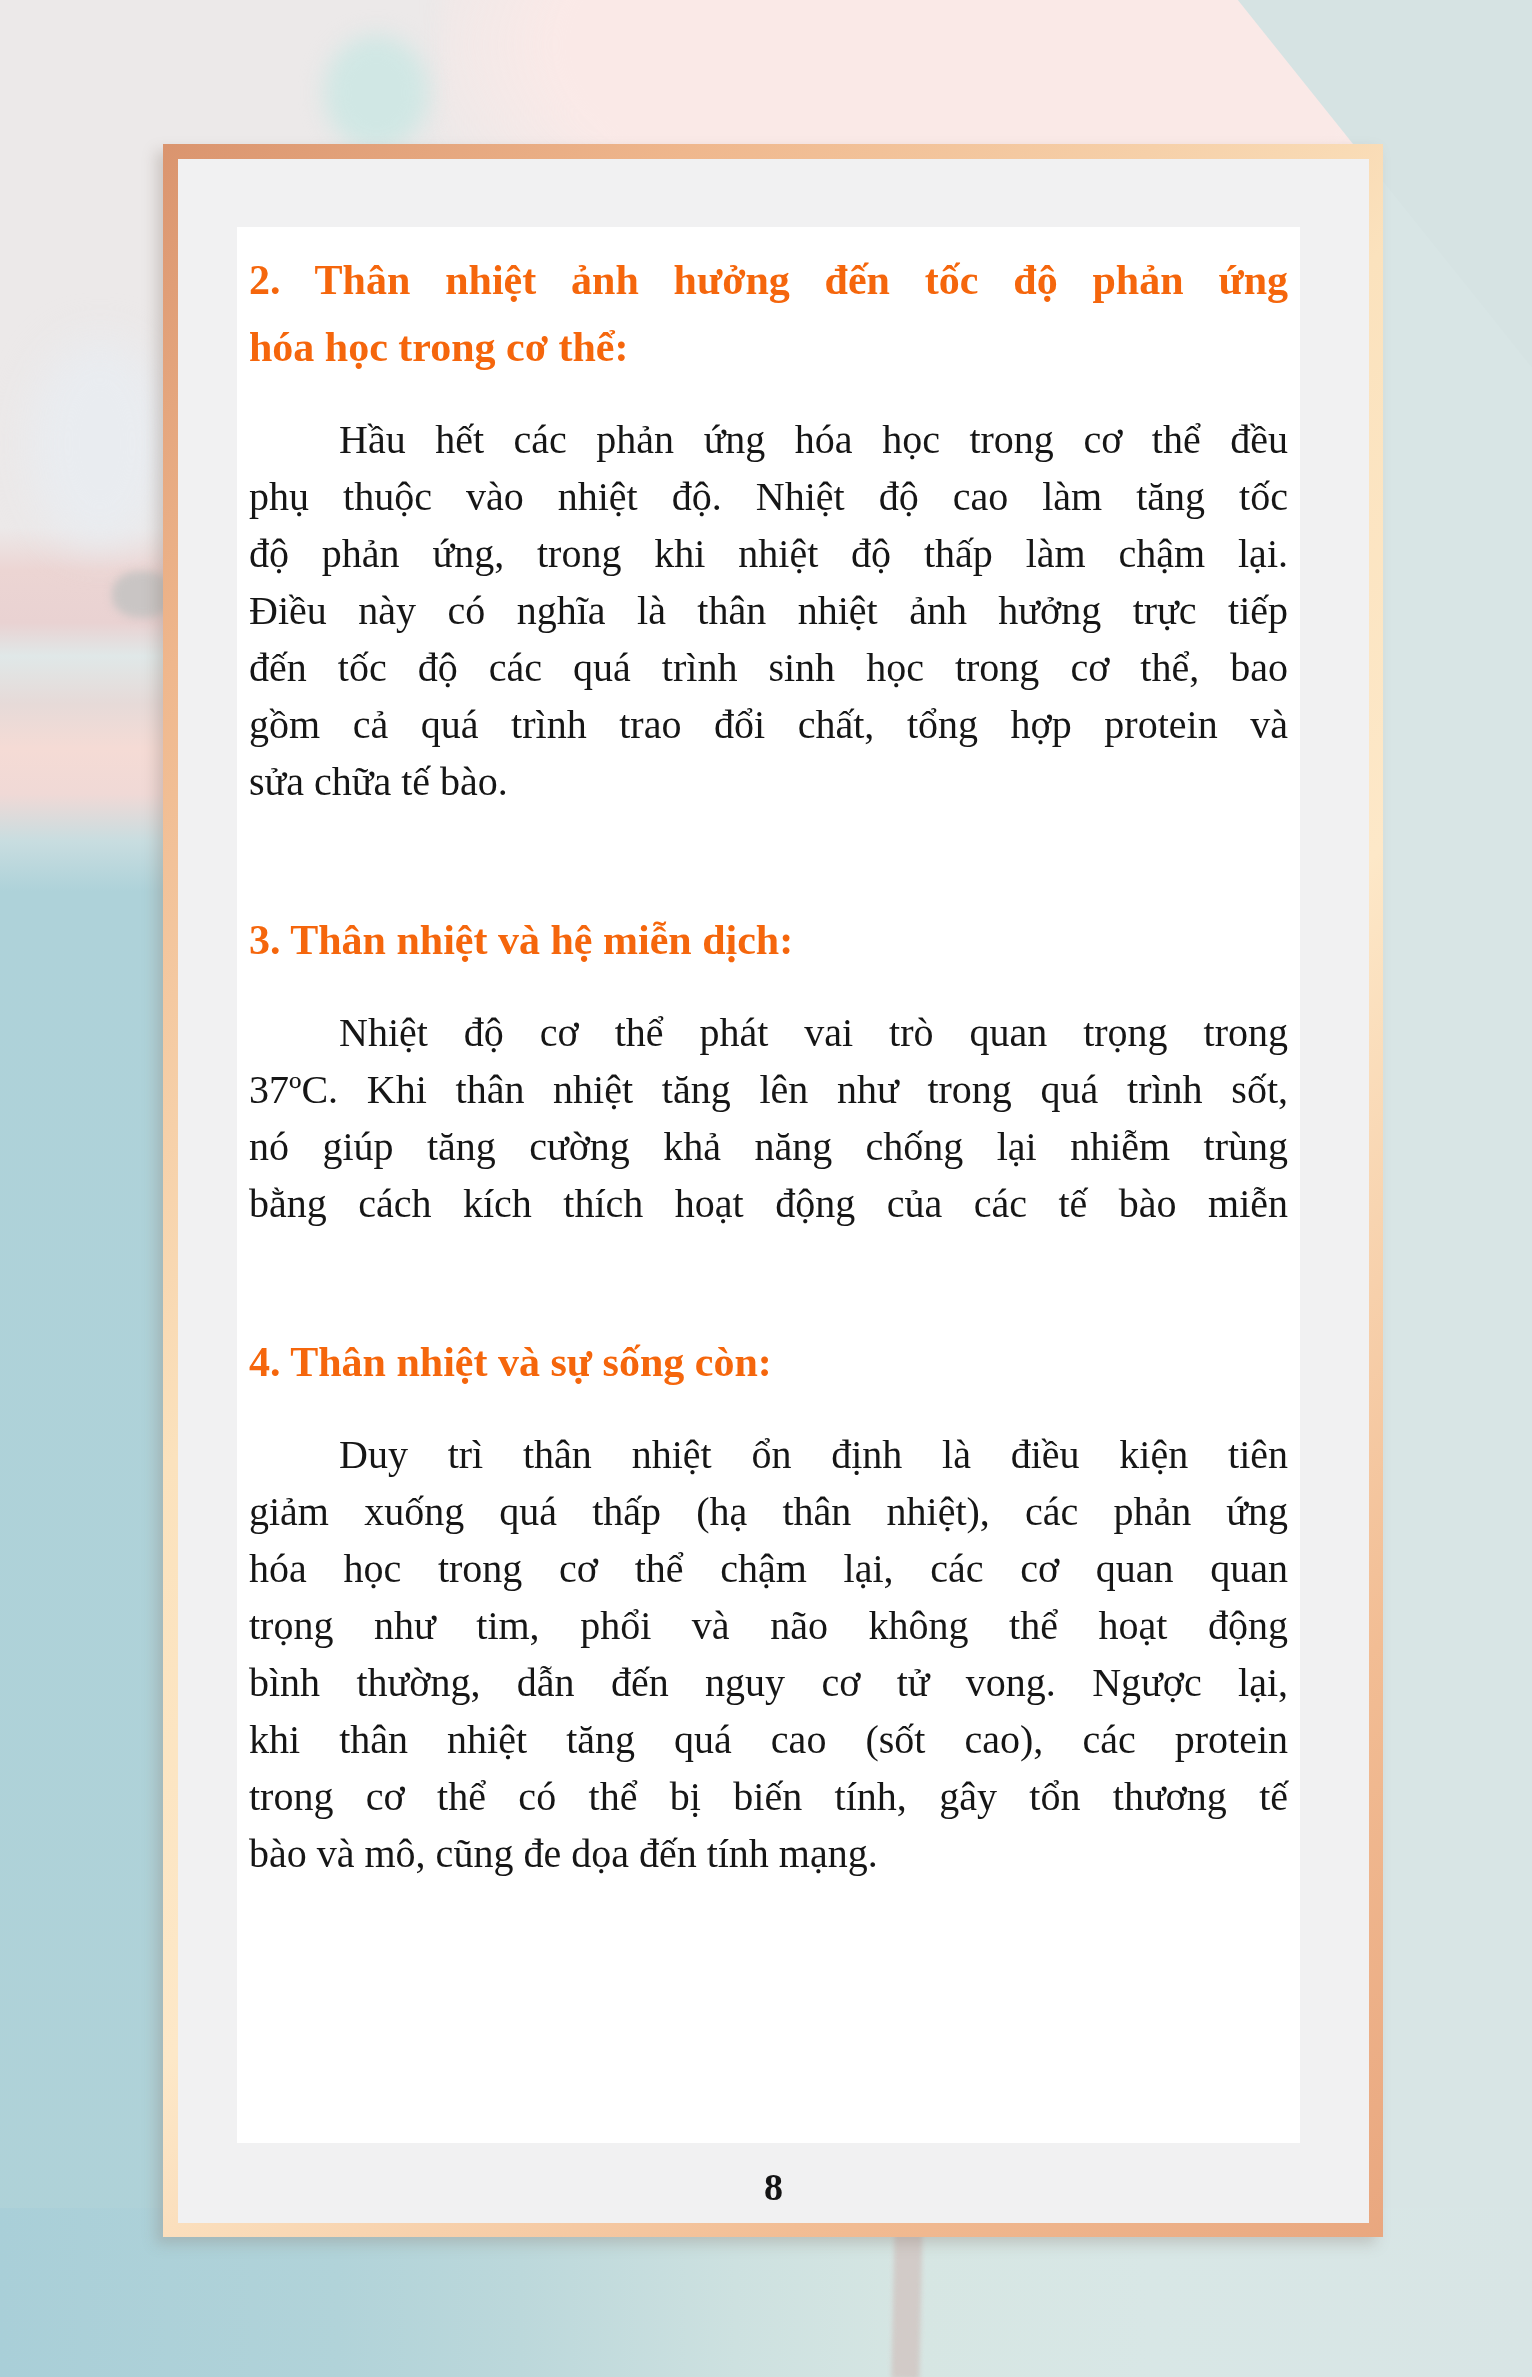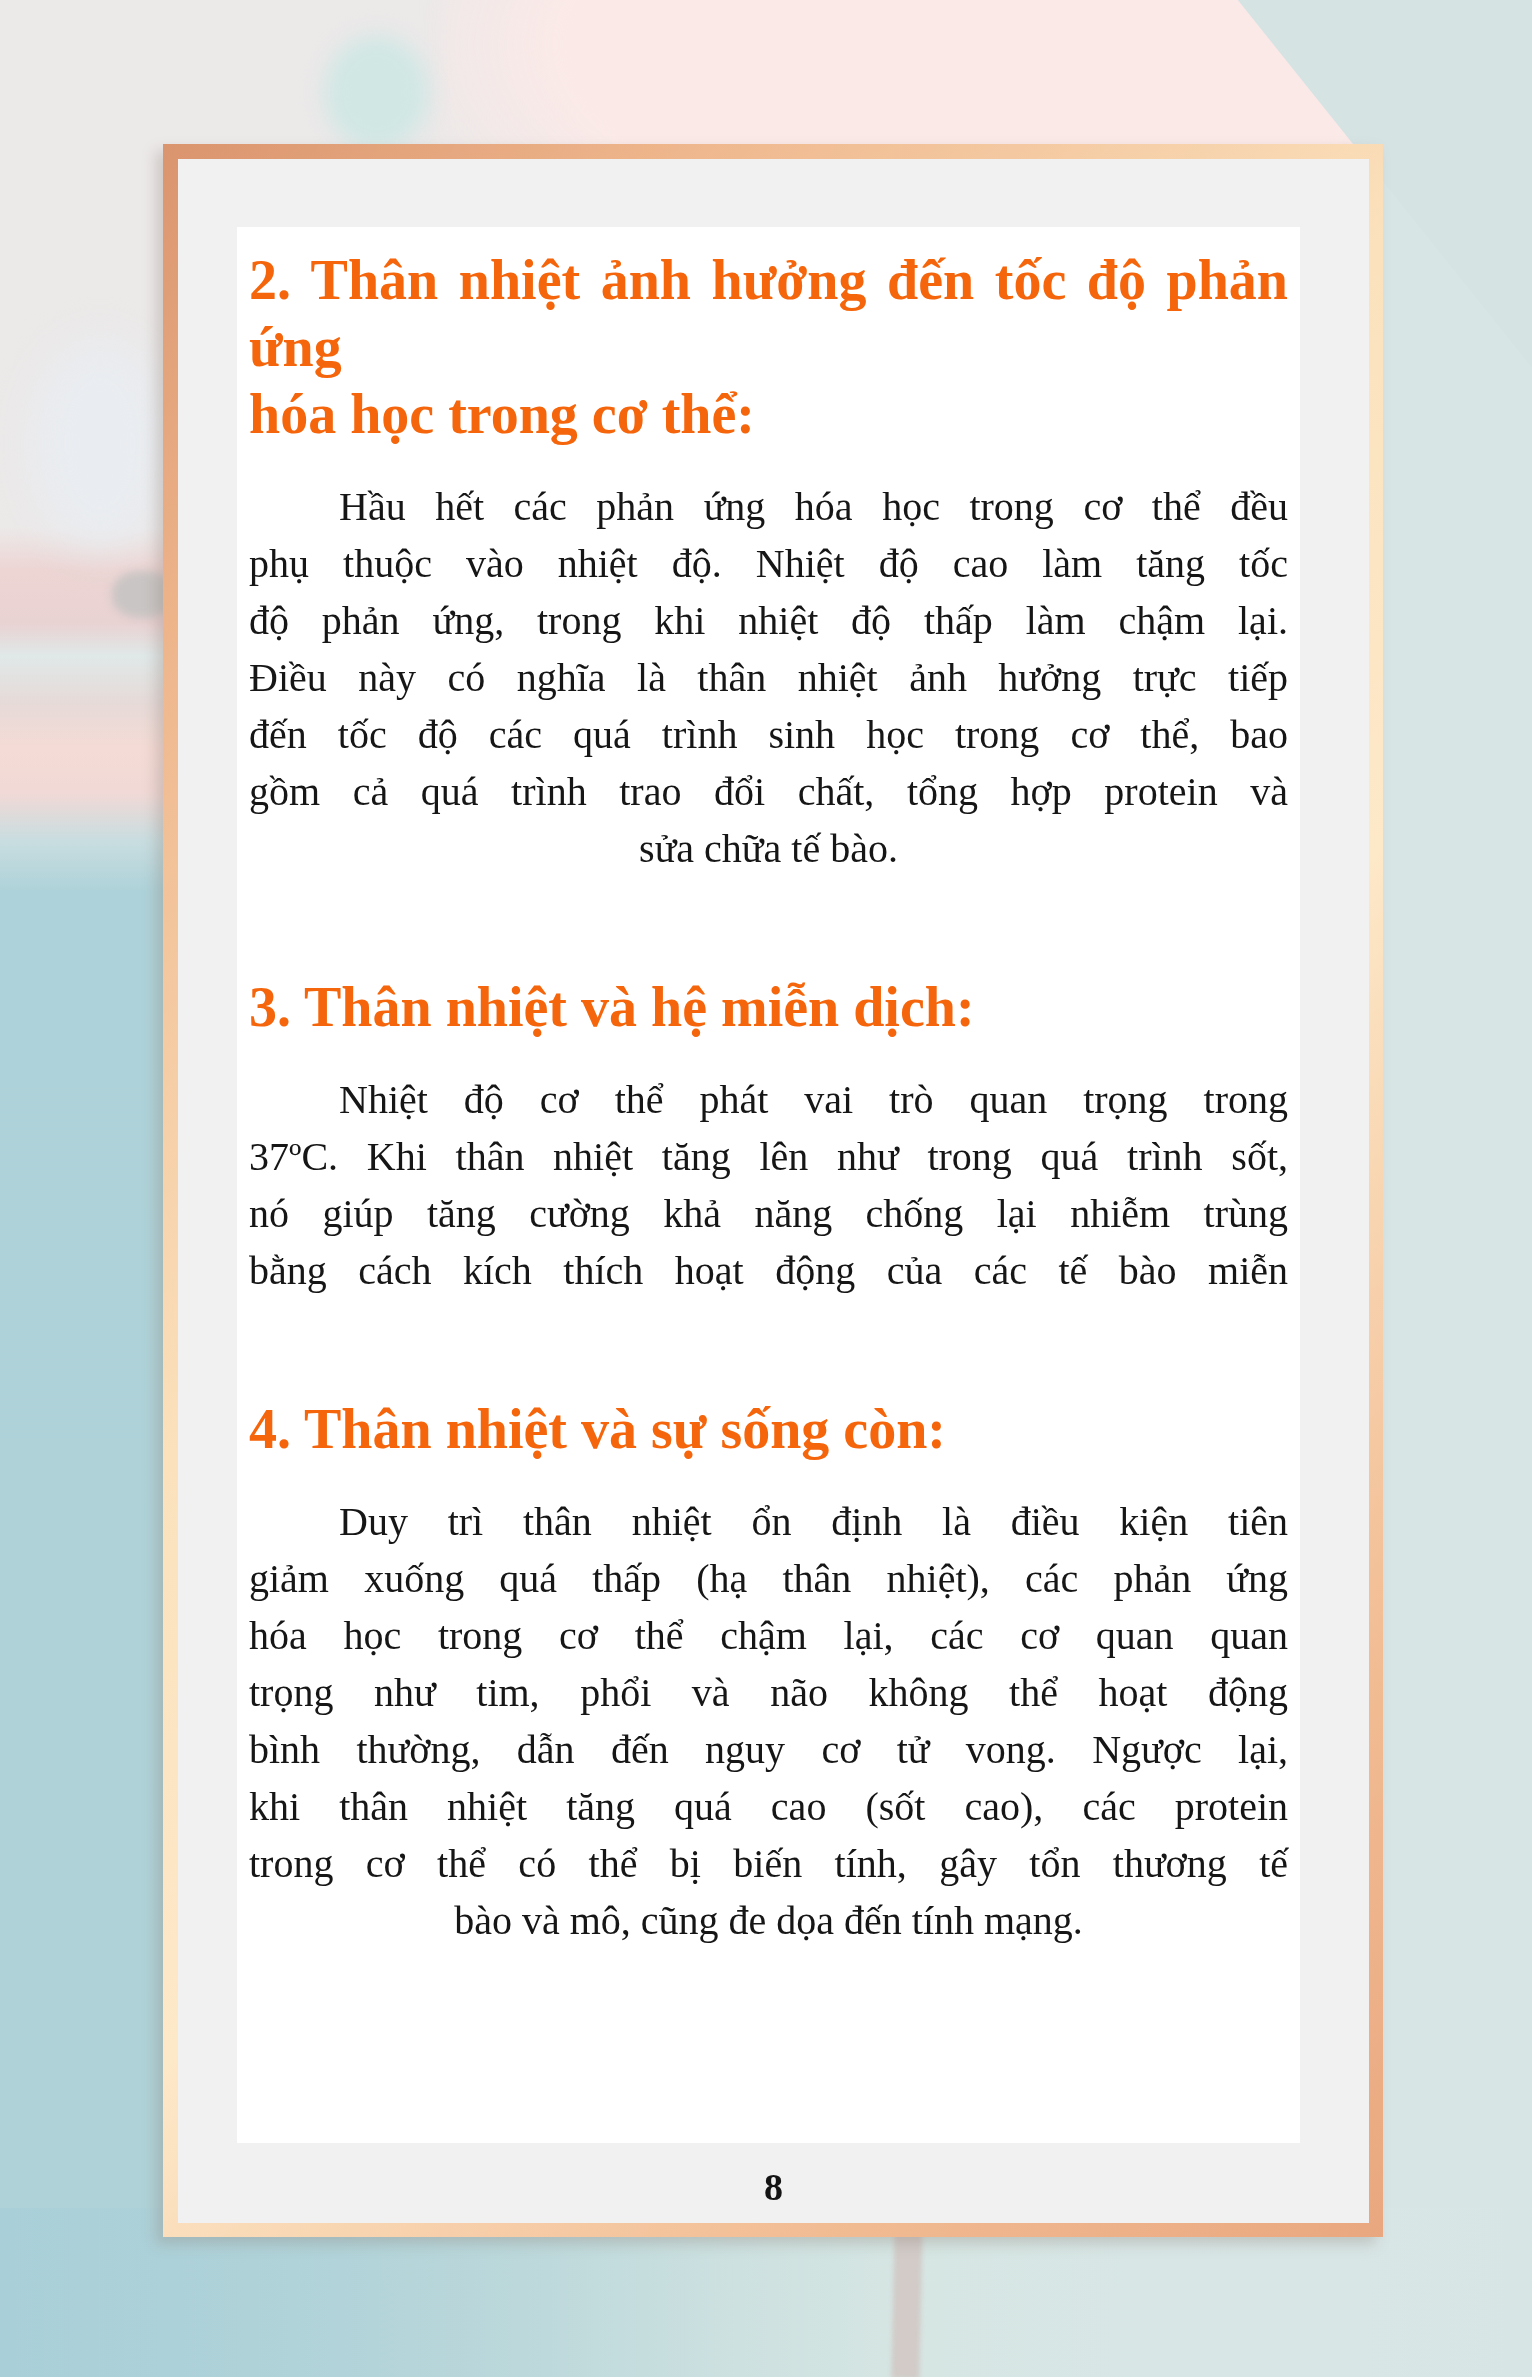--- a/index.html
+++ b/index.html
@@ -54,29 +54,29 @@
   .card-surface{width:100%;height:100%;background:var(--card-surface,#f1f1f2);}
   .content-box{
     position:absolute;left:237px;top:227px;width:1063px;height:1916px;
     box-sizing:border-box;
     background:var(--content-bg,#ffffff);
     padding:20px 12px 0 12px;
   }
   .heading{margin:97px 0 30px 0;}
   .section:first-child .heading{margin-top:0;}
   .h-line{
-    font-weight:700;font-size:56px;line-height:67px;
+    font-weight:700;font-size:42px;line-height:67px;
     color:var(--heading,#f5660c);
     text-align:left;
   }
   .para{margin:0;}
   .b-line{
     font-weight:400;font-size:40px;line-height:57px;
     color:var(--body-text,#161616);
-    text-align:center;
+    text-align:left;
   }
   .b-line.first{text-indent:90px;}
   .stretch{text-align:justify;text-align-last:justify;}
   .page-number{
     position:absolute;left:164px;top:2166px;width:1219px;
     text-align:center;font-weight:700;font-size:38px;line-height:43px;
     color:#141414;
   }
 </style>
 </head>

